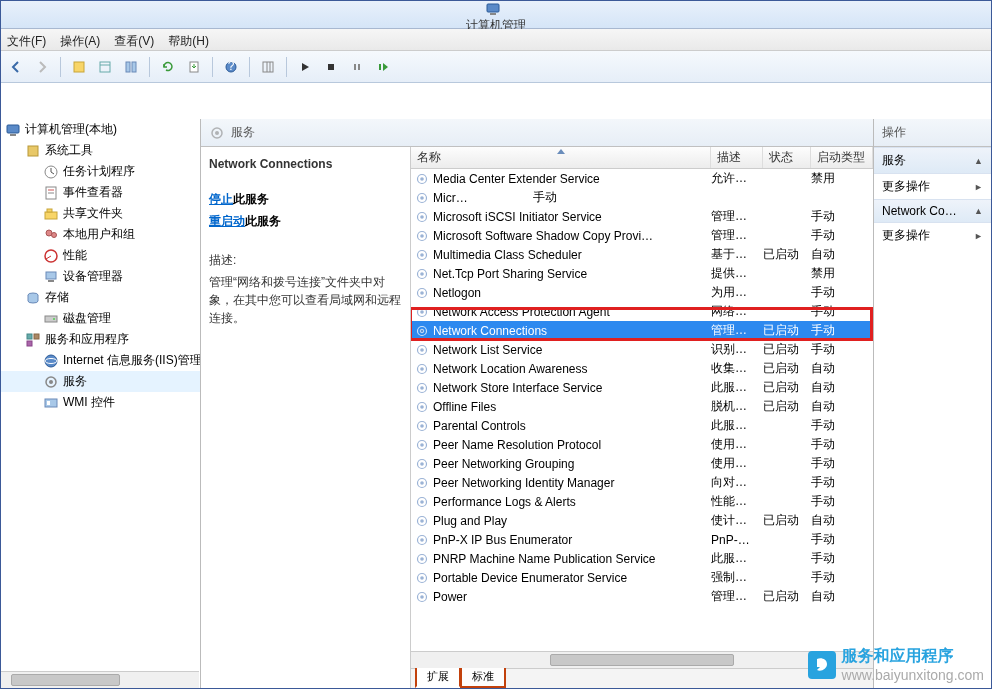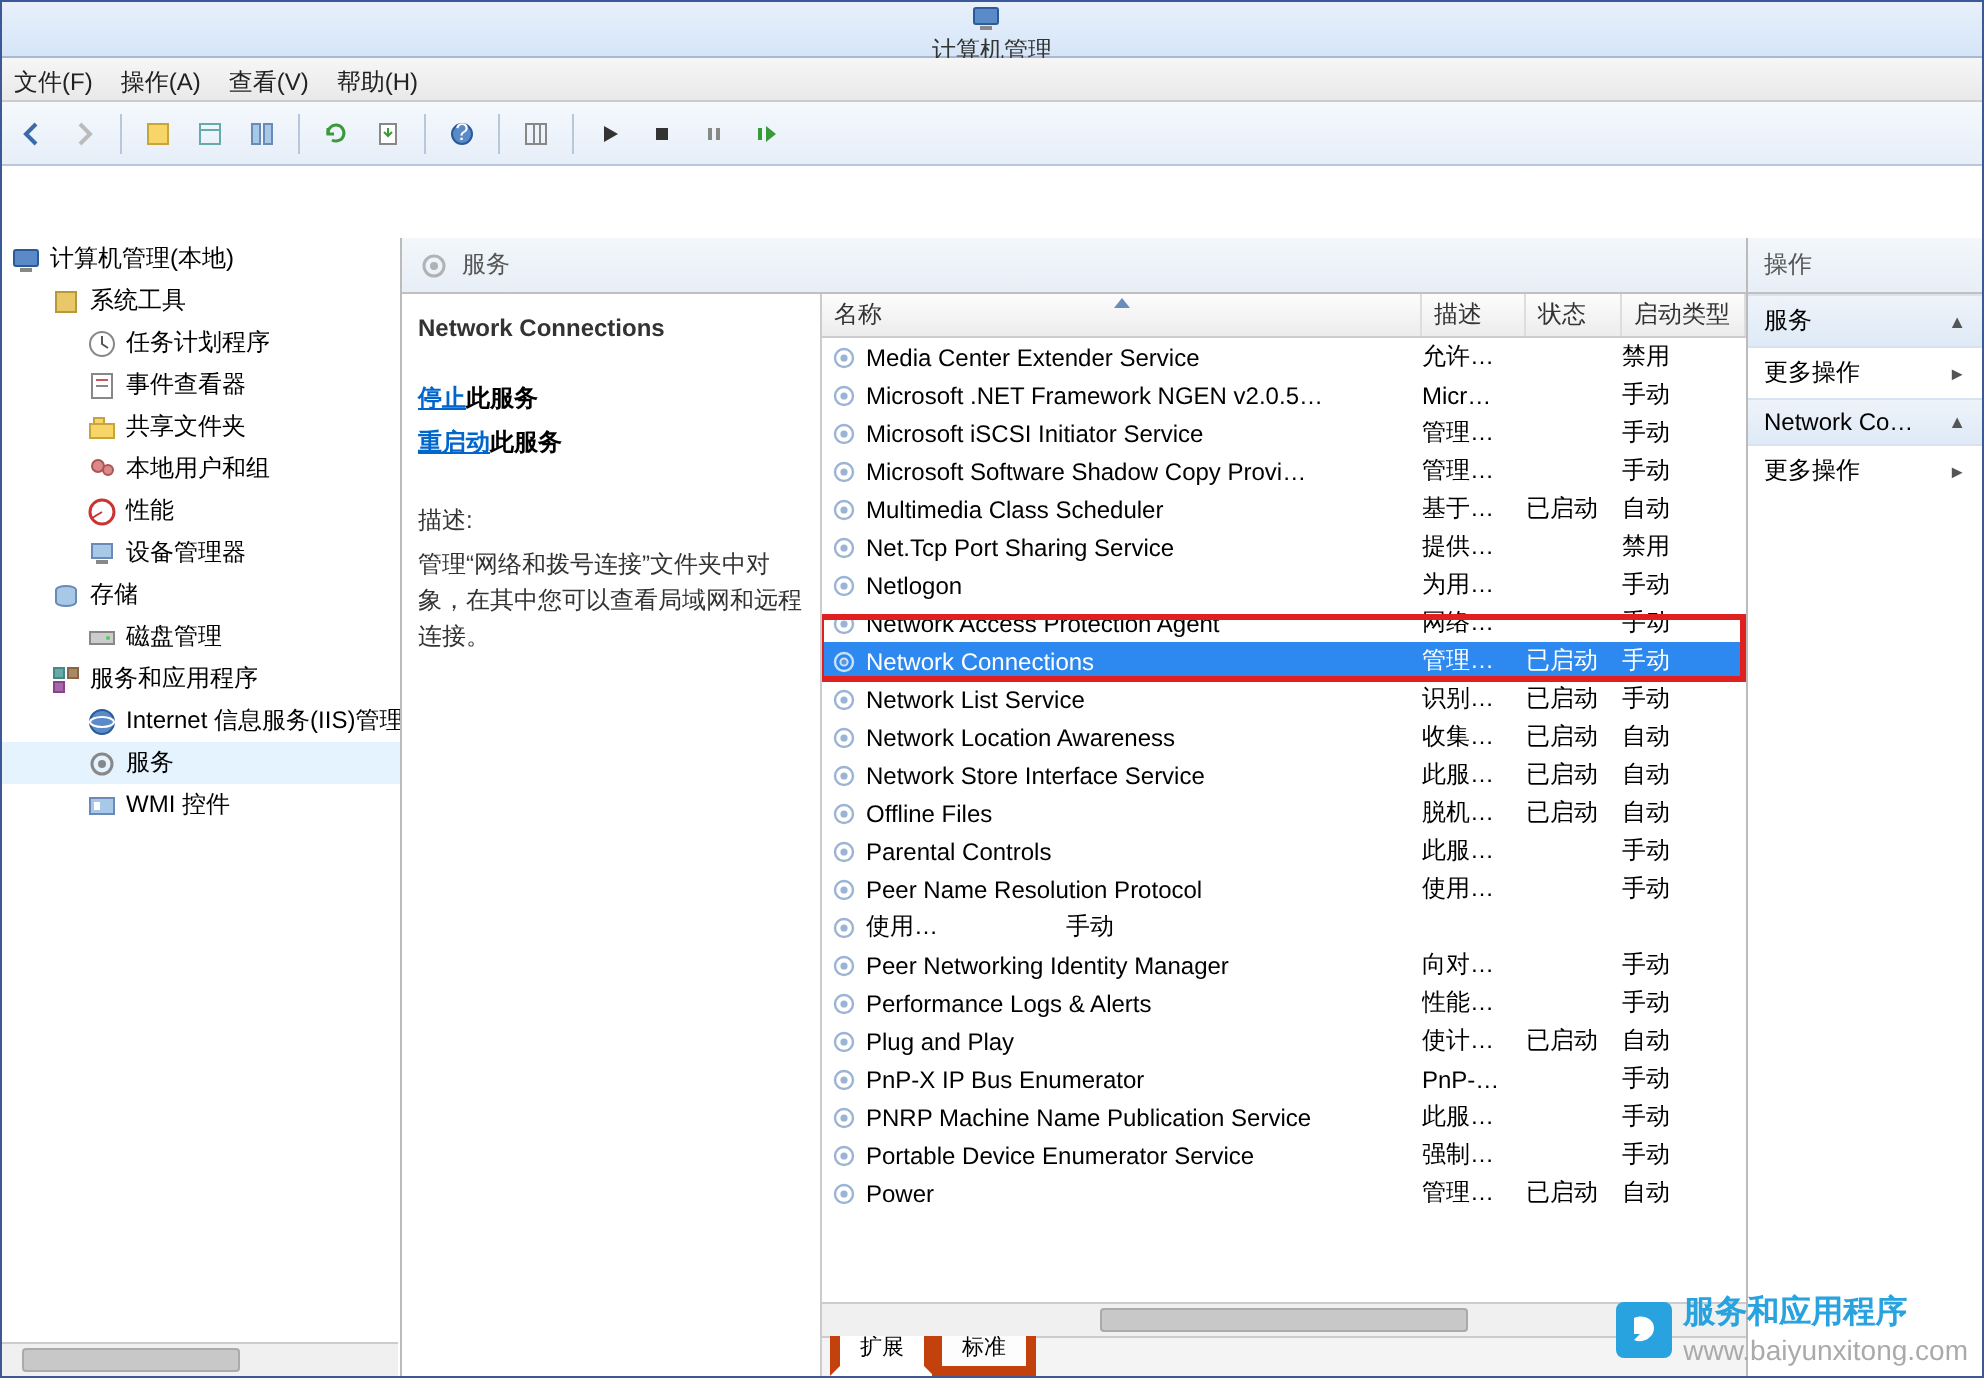--- a/index.html
+++ b/index.html
@@ -65,21 +65,21 @@
 .row .c-status { width: 48px; }
 .row .c-start { width: 62px; }
 .row.selected { background: #2d89ef; color: #fff; }
 .row.selected .ricon svg path, .row.selected .ricon svg circle { stroke: #fff; }
 .redbox { position: absolute; border: 3px solid #e02020; pointer-events: none; }
 
 .hscroll { height: 17px; background: #f0f0f0; border-top: 1px solid #ccc; position: relative; }
 .hscroll .thumb { position: absolute; top: 2px; height: 12px; background: #c8c8c8; border: 1px solid #aaa; border-radius: 2px; }
 
 .tabbar { height: 20px; border-top: 1px solid #ccc; display: flex; align-items: flex-end; padding-left: 4px; background: #f4f4f4; }
-.tabbar .tab { padding: 2px 10px; border: 5px solid #c2410c; border-top-left-radius: 3px; border-top-right-radius: 3px; background: #fdfdfd; margin-right: -1px; font-size: 11px; cursor: default;}
+.tabbar .tab { padding: 2px 10px; border: 2px solid #c2410c; border-top-left-radius: 3px; border-top-right-radius: 3px; background: #fdfdfd; margin-right: -1px; font-size: 11px; cursor: default;}
 .tabbar .tab.active { background: #fff; border-bottom-color: #fff; }
 
 .actionpane { width: 118px; border-left: 1px solid #bbb; display: flex; flex-direction: column; background: #fff; }
 .actionpane .aphead { height: 28px; background: linear-gradient(#f3f7fb,#e7eef6); border-bottom: 1px solid #c0c0c0; display: flex; align-items: center; padding-left: 8px; color: #555; }
 .actionpane .groupitem { padding: 4px 8px; display: flex; align-items: center; justify-content: space-between; cursor: default; }
 .actionpane .groupitem.h { background: linear-gradient(#eef3fa,#deeaf6); border-top: 1px solid #d8e2f0; border-bottom: 1px solid #d8e2f0;}
 .actionpane .groupitem .arrow { font-size: 9px; color: #555; }
 
 .watermark { position: fixed; right: 8px; bottom: 6px; display: flex; align-items: center; gap: 6px; color: #28a3df; font-size: 13px; pointer-events: none; }
 .watermark .wm-icon { width: 28px; height: 28px; background: #28a3df; border-radius: 4px; display: inline-flex; align-items: center; justify-content: center; }
@@ -369,21 +369,20 @@
                 <span class="c c-status"></span>
                 <span class="c c-start">禁用</span>
               </div>
               <div class="row">
                 <span class="ricon">
                   <svg width="14" height="14" viewBox="0 0 14 14">
                     <circle cx="7" cy="7" r="4.5" fill="none" stroke="#7a9ac8" stroke-width="1.2"></circle>
                     <circle cx="7" cy="7" r="1.8" fill="#7a9ac8"></circle>
                   </svg>
                 </span>
-                <span class="c c-name">Microsoft .NET Framework NGEN v2.0.5…</span>
                 <span class="c c-desc">Micr…</span>
                 <span class="c c-status"></span>
                 <span class="c c-start">手动</span>
               </div>
               <div class="row">
                 <span class="ricon">
                   <svg width="14" height="14" viewBox="0 0 14 14">
                     <circle cx="7" cy="7" r="4.5" fill="none" stroke="#7a9ac8" stroke-width="1.2"></circle>
                     <circle cx="7" cy="7" r="1.8" fill="#7a9ac8"></circle>
                   </svg>
@@ -538,20 +537,21 @@
                 <span class="c c-status"></span>
                 <span class="c c-start">手动</span>
               </div>
               <div class="row">
                 <span class="ricon">
                   <svg width="14" height="14" viewBox="0 0 14 14">
                     <circle cx="7" cy="7" r="4.5" fill="none" stroke="#7a9ac8" stroke-width="1.2"></circle>
                     <circle cx="7" cy="7" r="1.8" fill="#7a9ac8"></circle>
                   </svg>
                 </span>
+                <span class="c c-name">Peer Networking Grouping</span>
                 <span class="c c-desc">使用…</span>
                 <span class="c c-status"></span>
                 <span class="c c-start">手动</span>
               </div>
               <div class="row">
                 <span class="ricon">
                   <svg width="14" height="14" viewBox="0 0 14 14">
                     <circle cx="7" cy="7" r="4.5" fill="none" stroke="#7a9ac8" stroke-width="1.2"></circle>
                     <circle cx="7" cy="7" r="1.8" fill="#7a9ac8"></circle>
                   </svg>

